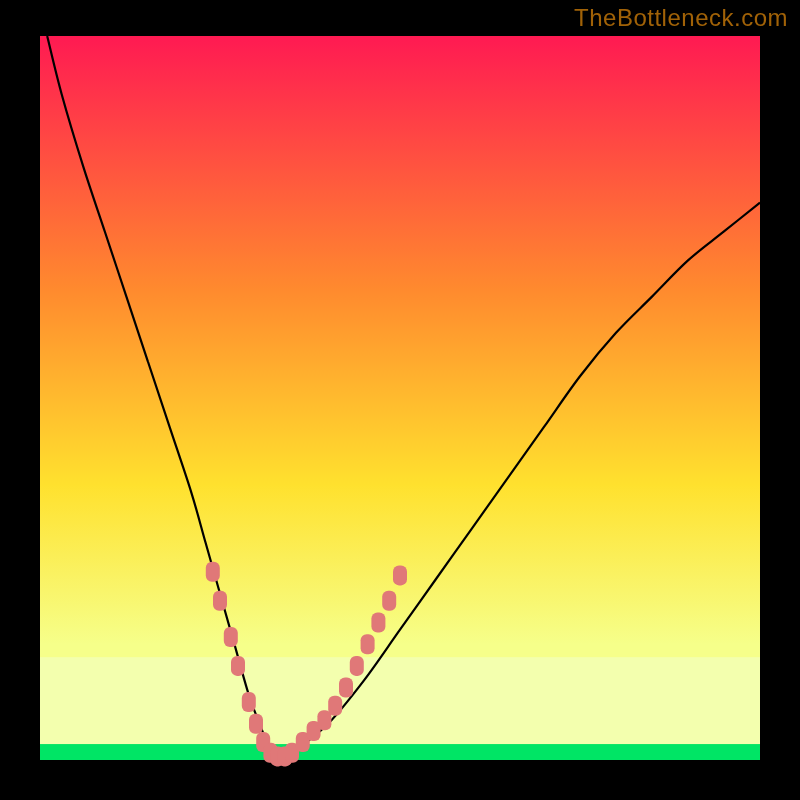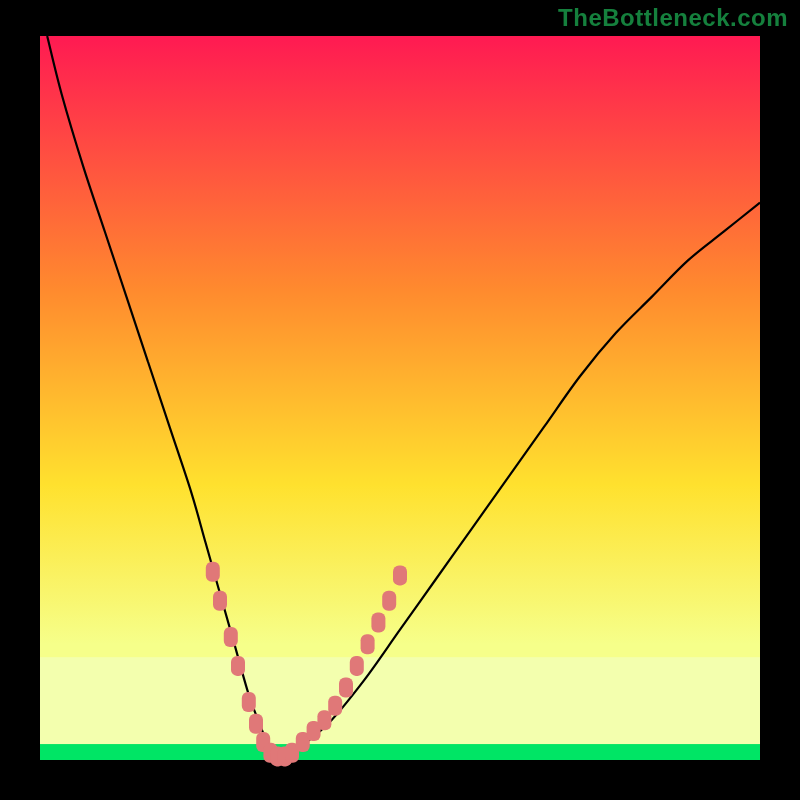--- a/index.html
+++ b/index.html
@@ -13,23 +13,23 @@
   }
   .wrap {
     position: relative;
     width: 800px;
     height: 800px;
   }
   .watermark {
     position: absolute;
     top: 4px;
     right: 12px;
-    color: #15803d;
+    color: #a16207;
     font-size: 24px;
-    font-weight: 700;
+    font-weight: 400;
     letter-spacing: 0.5px;
     z-index: 10;
   }
   svg {
     display: block;
   }
 </style>
 </head>
 <body>
 

